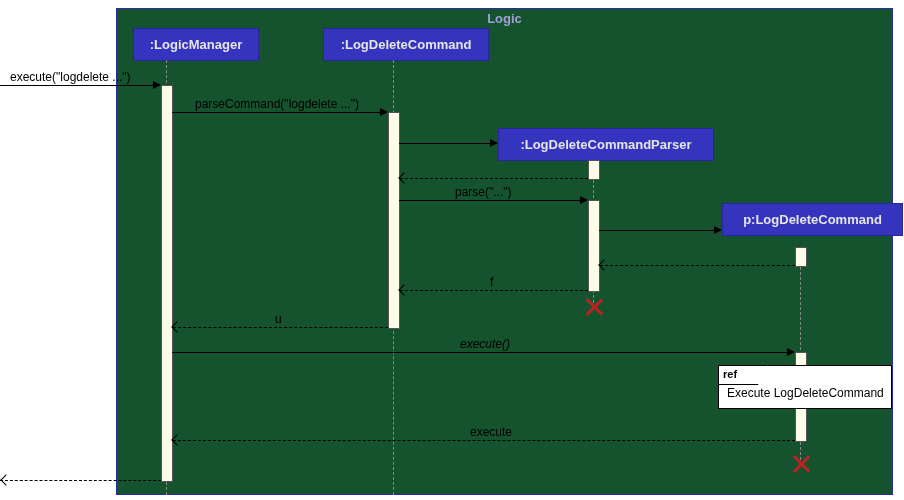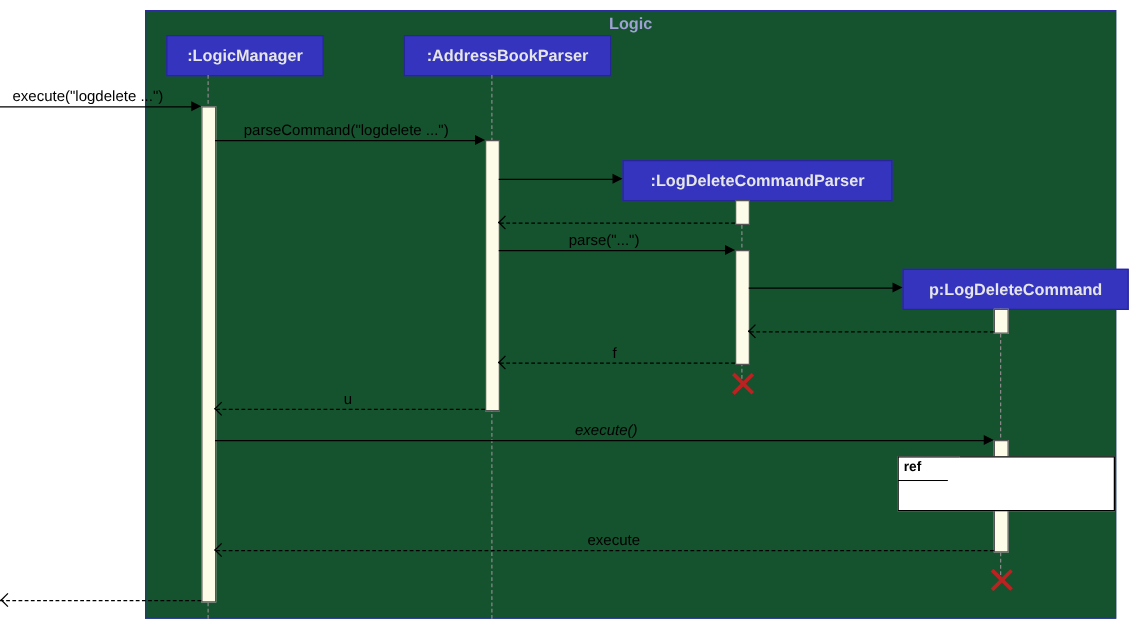--- a/index.html
+++ b/index.html
@@ -132,26 +132,26 @@
 <body>
 
 <div class="logic-box">
   <div class="logic-label">Logic</div>
 </div>
 
 <div class="participant-box" style="left:133px; top:28px; width:100px;">
   <span>:LogicManager</span>
 </div>
 <div class="participant-box" style="left:323px; top:28px; width:140px;">
-  <span>:AddressBookParser</span>
+  <span>:LogDeleteCommand</span>
 </div>
 <div class="participant-box" style="left:498px; top:128px; width:190px;">
   <span>:LogDeleteCommandParser</span>
 </div>
-<div class="participant-box" style="left:722px; top:215px; width:155px;">
+<div class="participant-box" style="left:722px; top:203px; width:155px;">
   <span>p:LogDeleteCommand</span>
 </div>
 
 <div class="lifeline" style="left:166px; top:60px; height:435px;"></div>
 <div class="lifeline" style="left:393px; top:60px; height:435px;"></div>
 <div class="lifeline" style="left:593px; top:160px; height:148px;"></div>
 <div class="lifeline" style="left:800px; top:247px; height:218px;"></div>
 
 <div class="activation" style="left:161px; top:85px; height:395px;"></div>
 <div class="activation" style="left:388px; top:112px; height:215px;"></div>
@@ -193,20 +193,21 @@
 <div class="arrow-dashed" style="left:173px; top:327px; width:215px;"></div>
 <div class="arrow-head-left-open" style="left:173px; top:323px;"></div>
 <div class="msg-label" style="left:275px; top:312px;">u</div>
 
 <div class="arrow-line" style="left:172px; top:352px; width:617px;"></div>
 <div class="arrow-head-right" style="left:787px; top:348px;"></div>
 <div class="msg-label" style="left:460px; top:337px;font-style:italic;">execute()</div>
 
 <div class="ref-box" style="left:718px; top:365px; width:172px; height:42px;">
   <div class="ref-tab">ref</div>
+  <div class="ref-text">Execute LogDeleteCommand</div>
 </div>
 
 <div class="arrow-dashed" style="left:173px; top:440px; width:622px;"></div>
 <div class="arrow-head-left-open" style="left:173px; top:436px;"></div>
 <div class="msg-label" style="left:470px; top:425px;">execute</div>
 
 <div class="destroy-x" style="left:792px; top:455px;"></div>
 
 <div class="arrow-dashed" style="left:0px; top:480px; width:161px;"></div>
 <div class="arrow-head-left-open" style="left:2px; top:476px;"></div>

